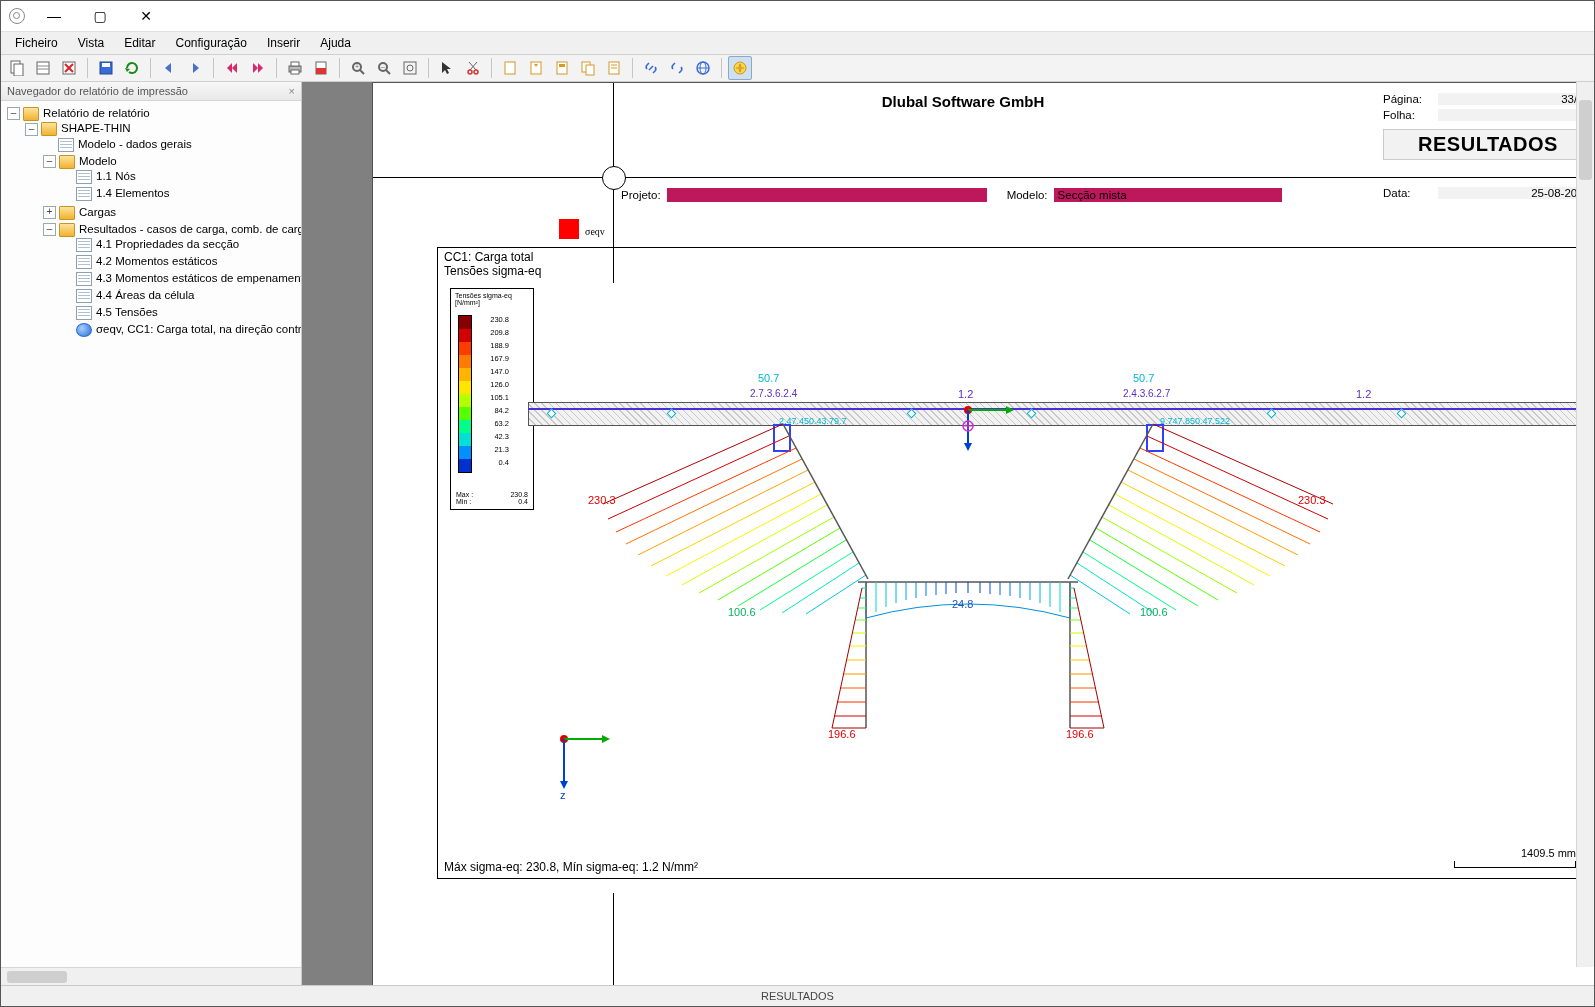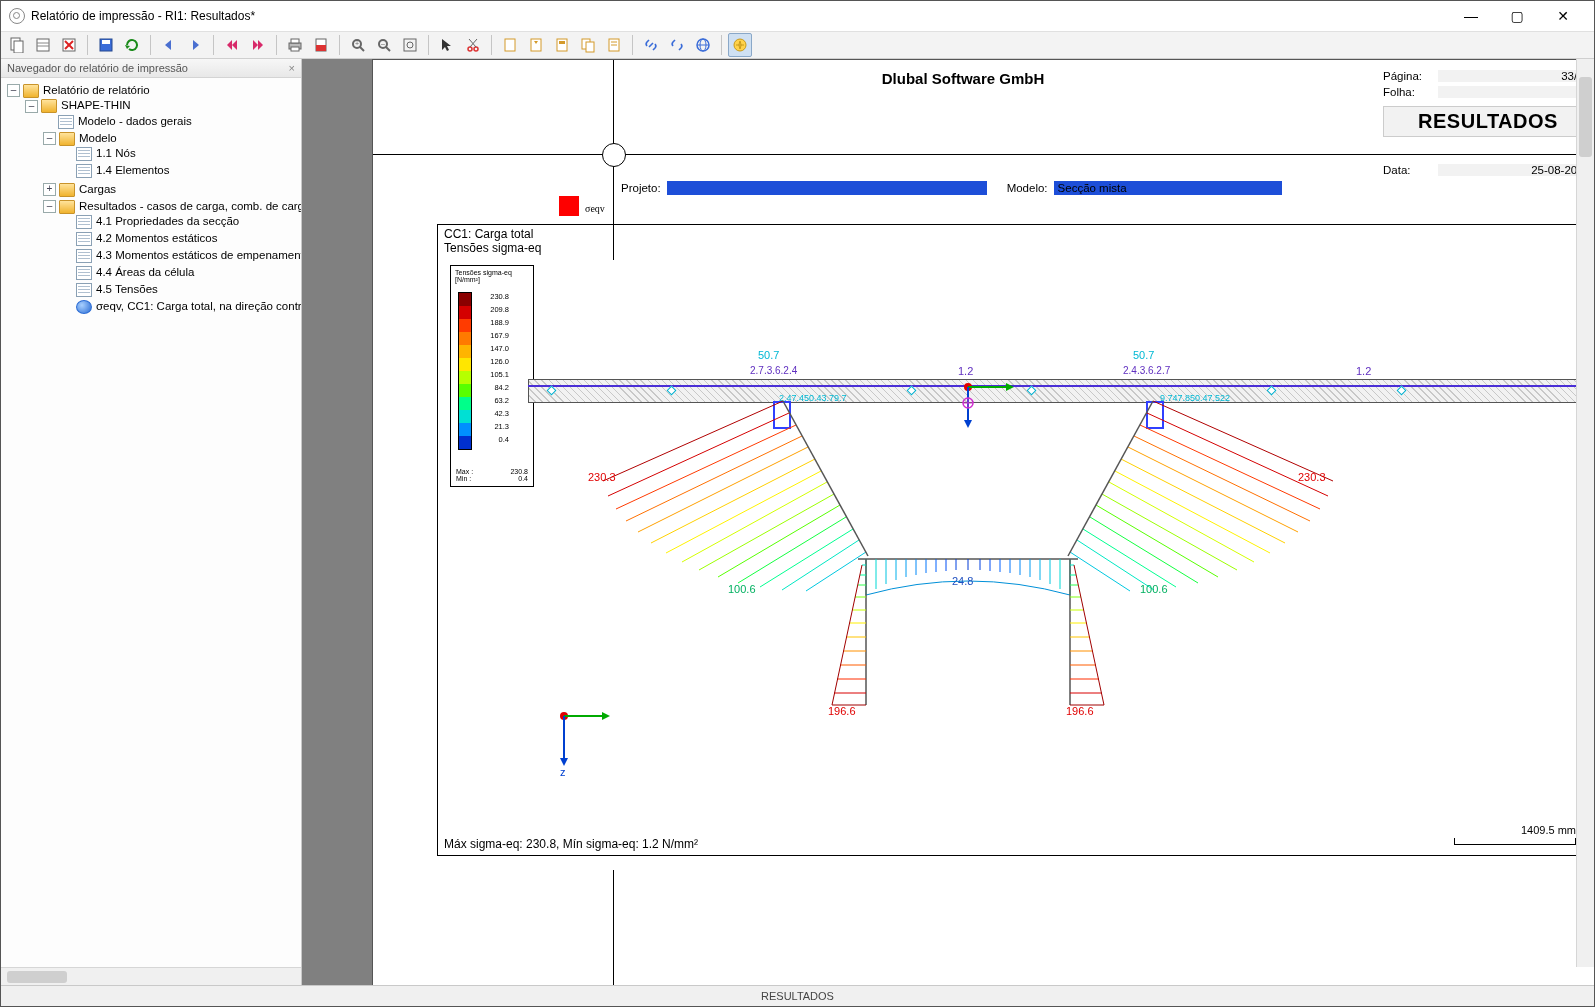--- a/index.html
+++ b/index.html
@@ -39,23 +39,23 @@
   .hdr{position:absolute;left:0;right:0;top:0;height:200px;}
   .hdr .vline{position:absolute;left:240px;top:0;height:200px;border-left:1px solid #000;}
   .hdr .hline{position:absolute;left:0;right:0;top:94px;border-top:1px solid #000;}
   .hdr .circle{position:absolute;left:229px;top:83px;width:22px;height:22px;border:1.5px solid #000;border-radius:50%;background:#fff;}
   .hdr .company{position:absolute;left:310px;top:10px;width:560px;text-align:center;font-weight:bold;font-size:15px;}
   .hdr .infobox{position:absolute;right:10px;top:8px;width:210px;font-size:11.5px;}
   .infobox .row{display:flex;align-items:center;height:16px;}
   .infobox .row .lab{width:55px;}
   .infobox .row .val{flex:1;text-align:right;background:#f2f2f2;padding:0 3px;}
   .infobox .big{margin-top:6px;background:#f2f2f2;border:1px solid #ccc;text-align:center;font-weight:bold;font-size:20px;padding:3px 0;letter-spacing:0.5px;}
-  .hdr .projrow{position:absolute;left:248px;right:240px;top:121px;display:flex;font-size:11.5px;align-items:center;}
+  .hdr .projrow{position:absolute;left:248px;right:240px;top:105px;display:flex;font-size:11.5px;align-items:center;}
   .projrow .lab{margin-right:6px;}
-  .projrow .field{background:#1d4ed8;height:14px;}
+  .projrow .field{background:#be185d;height:14px;}
   .hdr .datebox{position:absolute;right:10px;top:104px;width:210px;display:flex;font-size:11.5px;}
   .datebox .val{flex:1;text-align:right;background:#f2f2f2;padding:0 3px;}
 
   .sigmalabel{position:absolute;left:186px;top:136px;}
   .sigmalabel .sq{width:20px;height:20px;background:#fe0000;}
   .sigmalabel .txt{position:absolute;left:26px;top:7px;font-size:10px;font-family:'Times New Roman',serif;}
 
   .figure{position:absolute;left:64px;top:164px;width:1150px;height:630px;border:1px solid #000;}
   .figtitle{position:absolute;left:6px;top:2px;font-size:12px;line-height:14px;}
   .legendbox{position:absolute;left:12px;top:40px;width:74px;height:214px;border:1px solid #000;background:#fff;font-size:7px;padding:3px 4px;line-height:1;}
@@ -96,28 +96,35 @@
   .vscroll .thumb{position:absolute;left:2px;right:2px;top:18px;height:80px;background:#cfcfcf;border-radius:3px;}
   .statusbar{height:20px;background:#f0f0f0;border-top:1px solid #c9c9c9;text-align:center;font-size:11px;line-height:20px;color:#444;}
 </style>
 </head>
 <body>
 
 <div class="window">
 
   <div class="titlebar">
     <span class="ico"></span>
-    <span class="title">Relatório de impressão - RI1: Resultados*</span>
     <div class="winbtns">
       <div class="winbtn">—</div>
       <div class="winbtn">▢</div>
       <div class="winbtn">✕</div>
     </div>
   </div>
 
+  <div class="menubar">
+    <span class="mitem">Ficheiro</span>
+    <span class="mitem">Vista</span>
+    <span class="mitem">Editar</span>
+    <span class="mitem">Configuração</span>
+    <span class="mitem">Inserir</span>
+    <span class="mitem">Ajuda</span>
+  </div>
 
   <div class="toolbar">
     <div class="tbtn">
         <svg class="tsvg" viewBox="0 0 16 16">
           <rect x="2" y="1" width="9" height="12" fill="#fff" stroke="#666"></rect>
           <rect x="5" y="4" width="9" height="12" fill="#fff" stroke="#666"></rect>
         </svg>
       </div>
     <div class="tbtn">
         <svg class="tsvg" viewBox="0 0 16 16">

